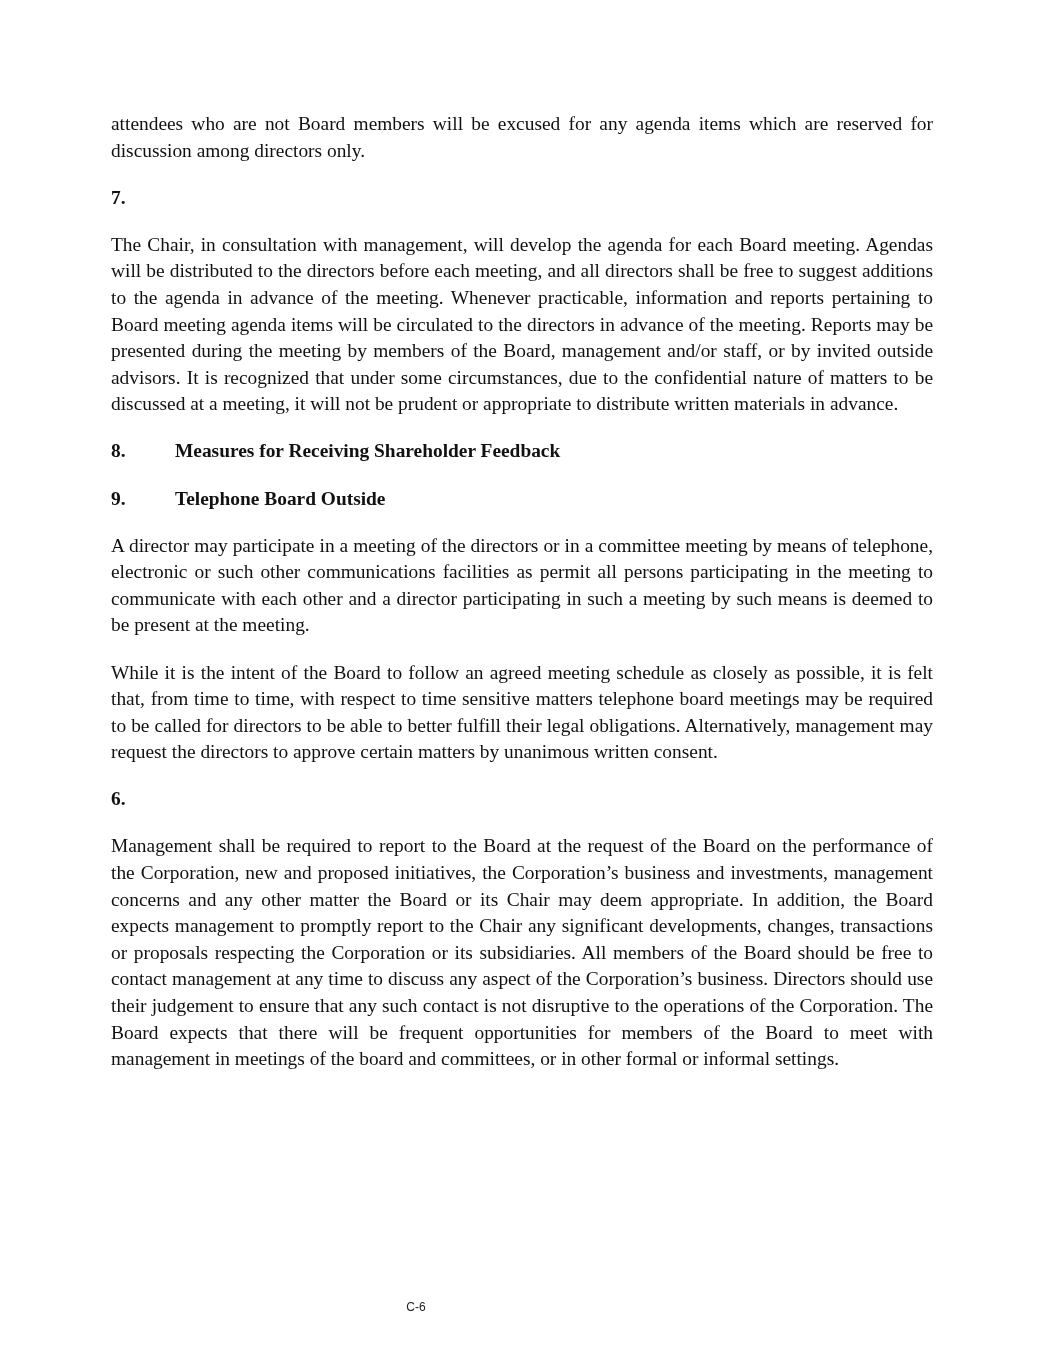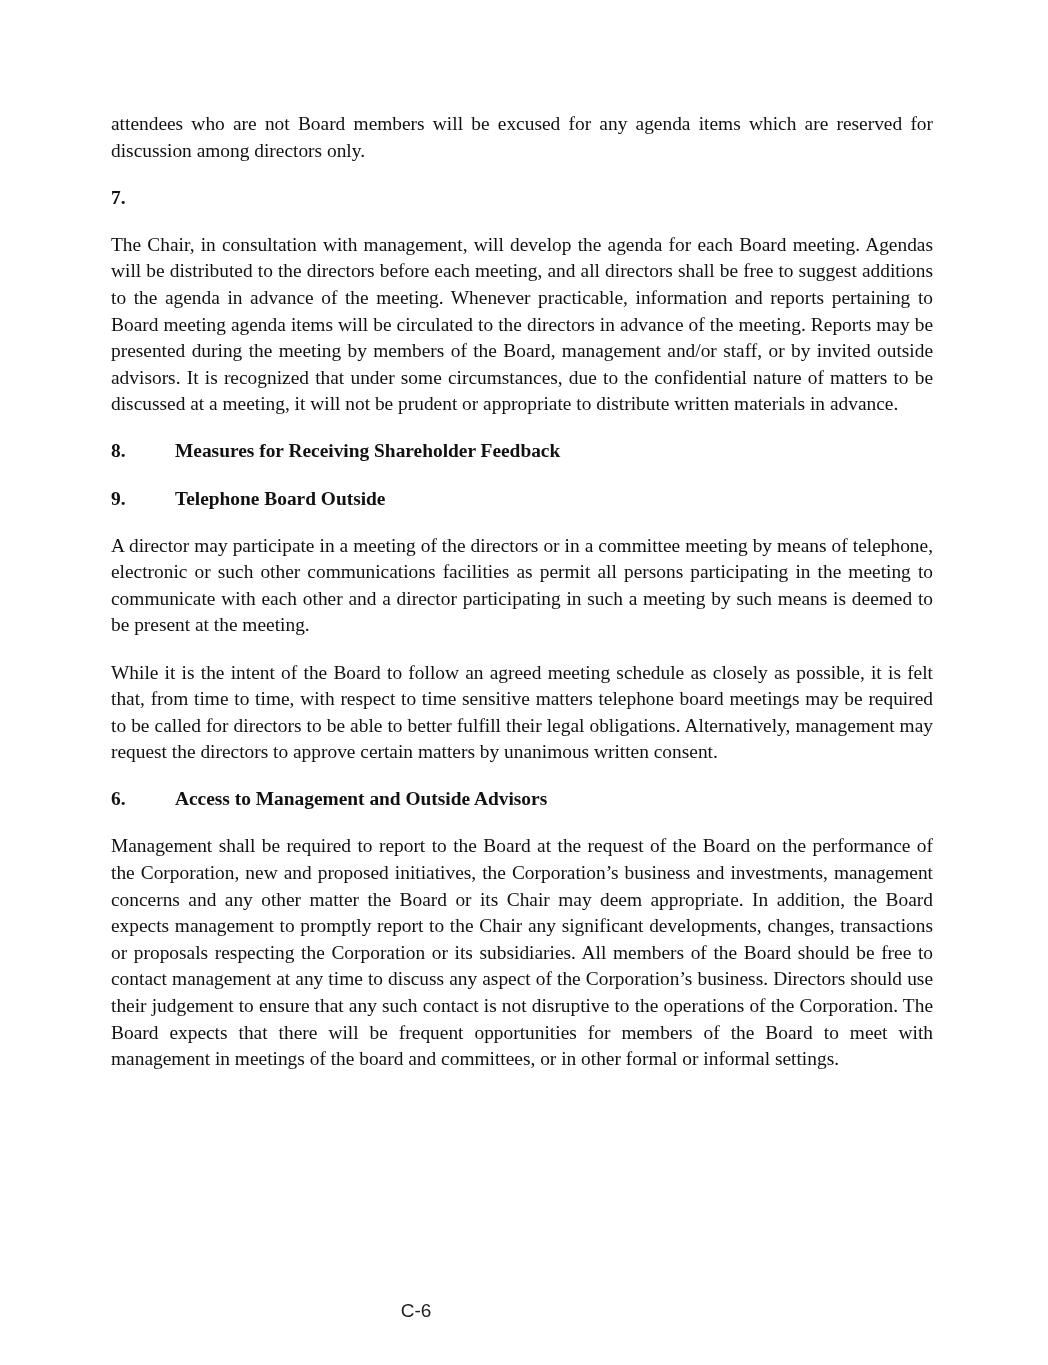--- a/index.html
+++ b/index.html
@@ -13,21 +13,21 @@
   }
   p { margin: 0 0 20.5px 0; text-align: justify; }
   h2 {
     margin: 0 0 20.5px 0; font-size: 19.4px; line-height: 26.6px;
     font-weight: bold; display: flex;
   }
   h2 .num { width: 64px; flex: none; }
   .footer {
     position: absolute; left: 0; width: 832px; top: 1300px;
     text-align: center; font-family: "Liberation Sans", sans-serif;
-    font-size: 19px; color: #222;
+    font-size: 12px; color: #222;
   }
 </style>
 </head>
 <body>
 
 <div class="content">
   <p>attendees who are not Board members will be excused for any agenda items which are reserved for discussion among directors only.</p>
 
   <h2>
     <span class="num">7.</span>
@@ -41,18 +41,17 @@
 
   <h2>
     <span class="num">9.</span>
     <span>Telephone Board Outside</span>
   </h2>
   <p>A director may participate in a meeting of the directors or in a committee meeting by means of telephone, electronic or such other communications facilities as permit all persons participating in the meeting to communicate with each other and a director participating in such a meeting by such means is deemed to be present at the meeting.</p>
   <p>While it is the intent of the Board to follow an agreed meeting schedule as closely as possible, it is felt that, from time to time, with respect to time sensitive matters telephone board meetings may be required to be called for directors to be able to better fulfill their legal obligations. Alternatively, management may request the directors to approve certain matters by unanimous written consent.</p>
 
   <h2>
     <span class="num">6.</span>
-    <span>Access to Management and Outside Advisors</span>
   </h2>
   <p>Management shall be required to report to the Board at the request of the Board on the performance of the Corporation, new and proposed initiatives, the Corporation’s business and investments, management concerns and any other matter the Board or its Chair may deem appropriate.  In addition, the Board expects management to promptly report to the Chair any significant developments, changes, transactions or proposals respecting the Corporation or its subsidiaries. All members of the Board should be free to contact management at any time to discuss any aspect of the Corporation’s business.  Directors should use their judgement to ensure that any such contact is not disruptive to the operations of the Corporation.  The Board expects that there will be frequent opportunities for members of the Board to meet with management in meetings of the board and committees, or in other formal or informal settings.</p>
 </div>
 
 <div class="footer">C-6</div>
 
 </body></html>

